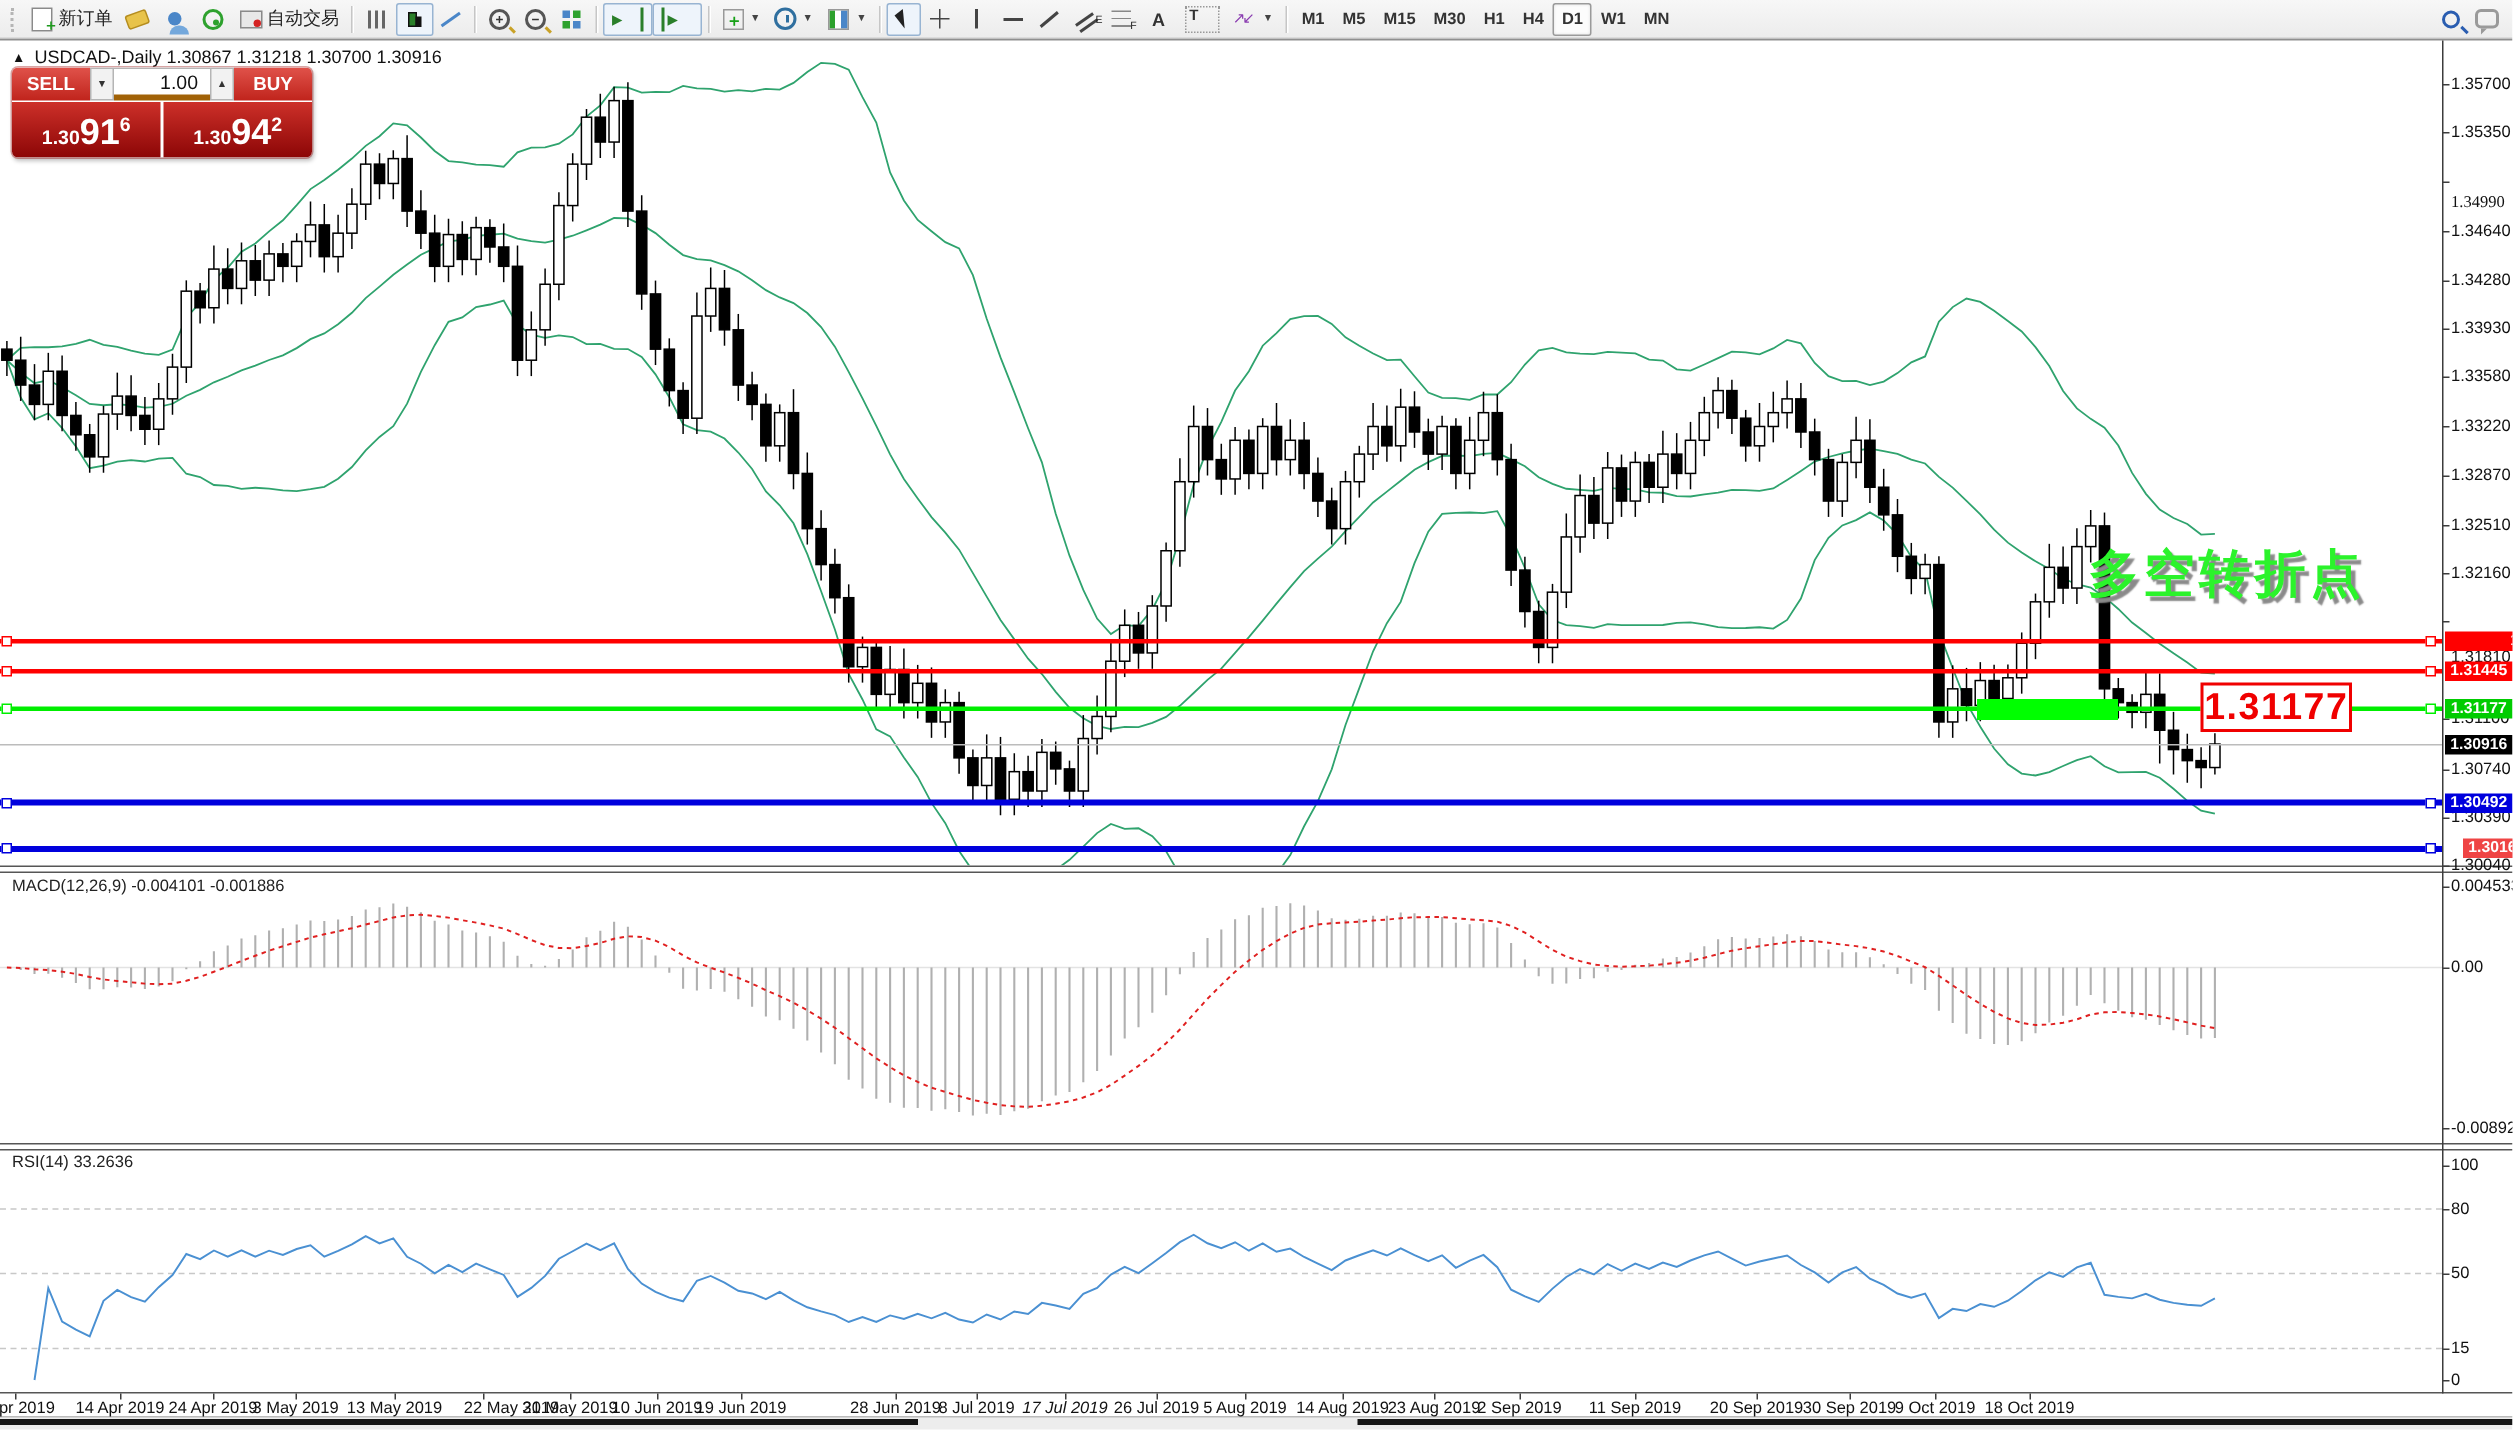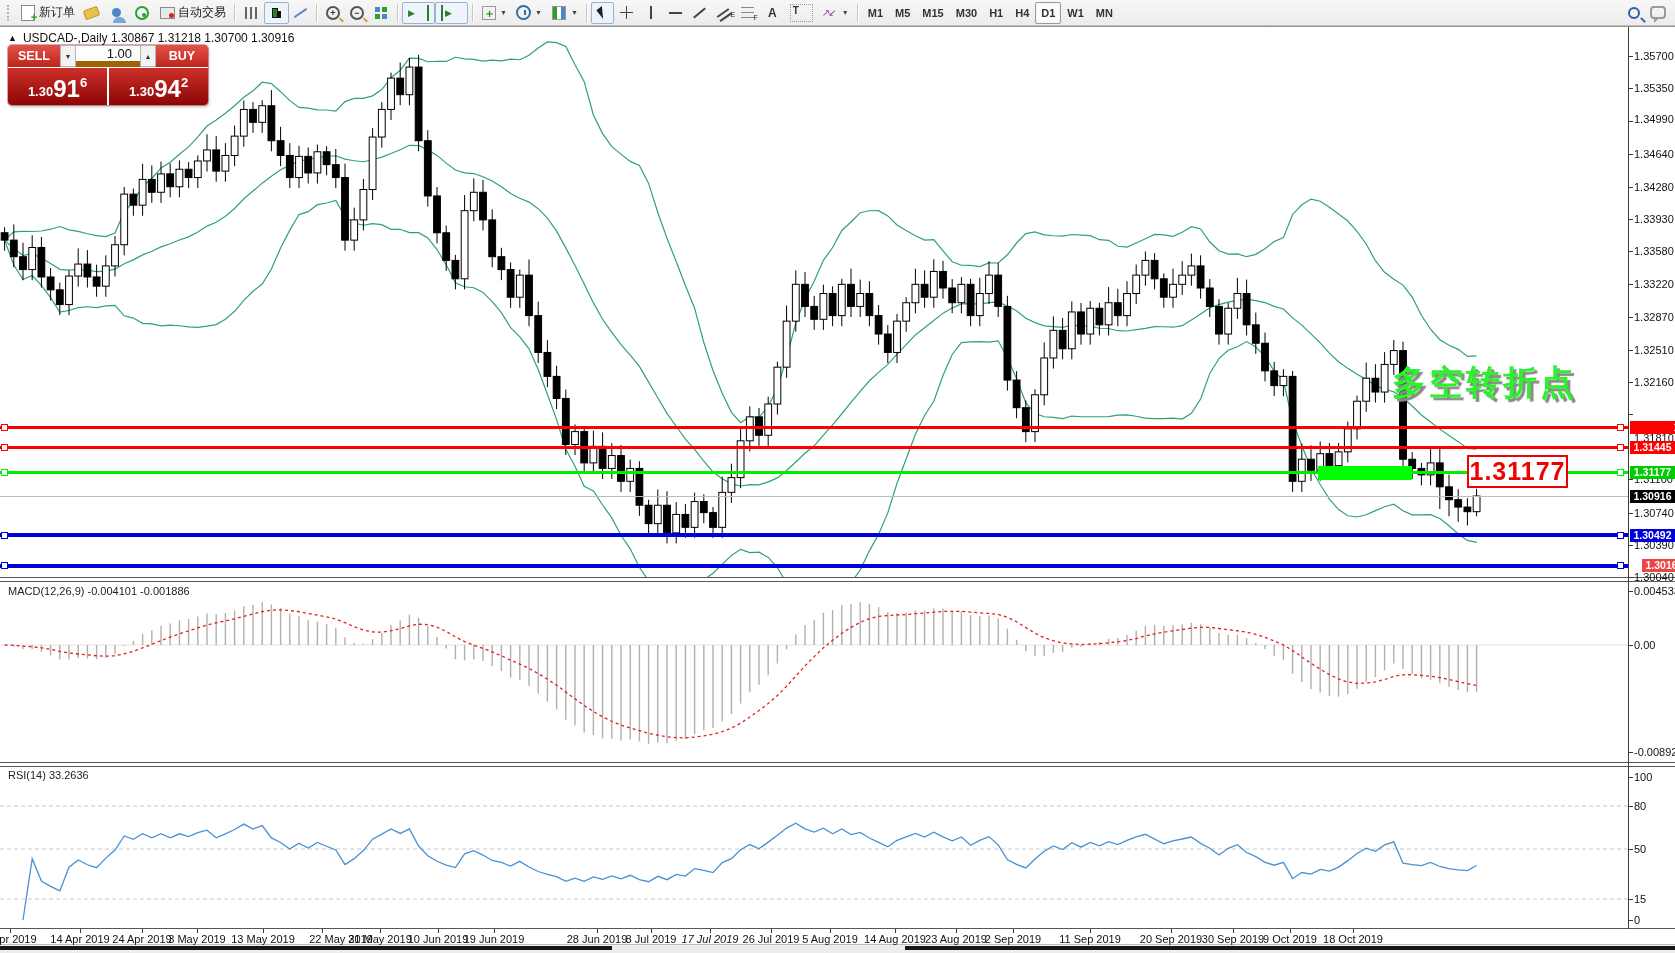--- a/index.html
+++ b/index.html
@@ -89,21 +89,21 @@
   .scroll-strip{position:absolute;left:0;top:944px;width:1675px;height:9px;background:#ededed;border-top:1px solid #bbb;z-index:7;}
   .scroll-dark{position:absolute;top:946px;height:4px;background:#161616;z-index:8;}
   
   .trade-panel{position:absolute;left:8px;top:45px;width:200px;z-index:20;border-radius:4px;overflow:hidden;
                box-shadow:0 0 0 1px rgba(150,0,0,.35),1px 2px 3px rgba(0,0,0,.25);}
   .tp-row1{display:flex;height:22px;}
   .tp-sell,.tp-buy{width:52px;background:linear-gradient(#e0524a,#c0241c);color:#fff;font-size:12.5px;font-weight:bold;
                    display:flex;align-items:center;justify-content:center;}
   .tp-spin{width:16px;background:#f2f2f2;border:1px solid #b5b5b5;box-sizing:border-box;display:flex;align-items:center;
            justify-content:center;font-size:7px;color:#333;}
-  .tp-vol{flex:1;background:#fff;border-top:1px solid #b5b5b5;border-bottom:6px solid #a16207;box-sizing:border-box;
+  .tp-vol{flex:1;background:#fff;border-top:1px solid #b5b5b5;border-bottom:4px solid #a16207;box-sizing:border-box;
           font-size:13px;color:#111;display:flex;align-items:center;justify-content:flex-end;padding-right:8px;}
   .tp-row2{display:flex;height:37px;margin-top:1px;gap:2px;}
   .tp-price{flex:1;background:linear-gradient(#cd3029,#8c0606);color:#fff;display:flex;align-items:flex-end;
             justify-content:center;padding-bottom:3px;}
   .tp-small{font-size:13px;font-weight:bold;margin-bottom:3px;}
   .tp-big{font-size:24px;font-weight:bold;line-height:27px;}
   .tp-sup{font-size:13px;font-weight:bold;margin-bottom:12px;}
 </style>
 </head>
 <body>
@@ -772,21 +772,21 @@
 <div class="ind-label" style="top:769px;">RSI(14) 33.2636</div>
 
 <div class="scroll-strip"></div>
 <div class="scroll-dark" style="left:0;width:612px;"></div>
 <div class="scroll-dark" style="left:905px;width:770px;"></div>
 
 <div class="px-label" style="top: 50.0385px;">1.35700</div>
 <div class="px-tick" style="top: 56.0385px;"></div>
 <div class="px-label" style="top: 82.256px;">1.35350</div>
 <div class="px-tick" style="top: 88.256px;"></div>
-<div class="px-label" style="top: 113px;">1.34990</div>
+<div class="px-label" style="top: 129px; font-family: Liberation Serif, serif;">1.34990</div>
 <div class="px-tick" style="top: 121.394px;"></div>
 <div class="px-label" style="top: 147.611px;">1.34640</div>
 <div class="px-tick" style="top: 153.611px;"></div>
 <div class="px-label" style="top: 180.749px;">1.34280</div>
 <div class="px-tick" style="top: 186.749px;"></div>
 <div class="px-label" style="top: 212.967px;">1.33930</div>
 <div class="px-tick" style="top: 218.967px;"></div>
 <div class="px-label" style="top: 245.184px;">1.33580</div>
 <div class="px-tick" style="top: 251.184px;"></div>
 <div class="px-label" style="top: 278.322px;">1.33220</div>

